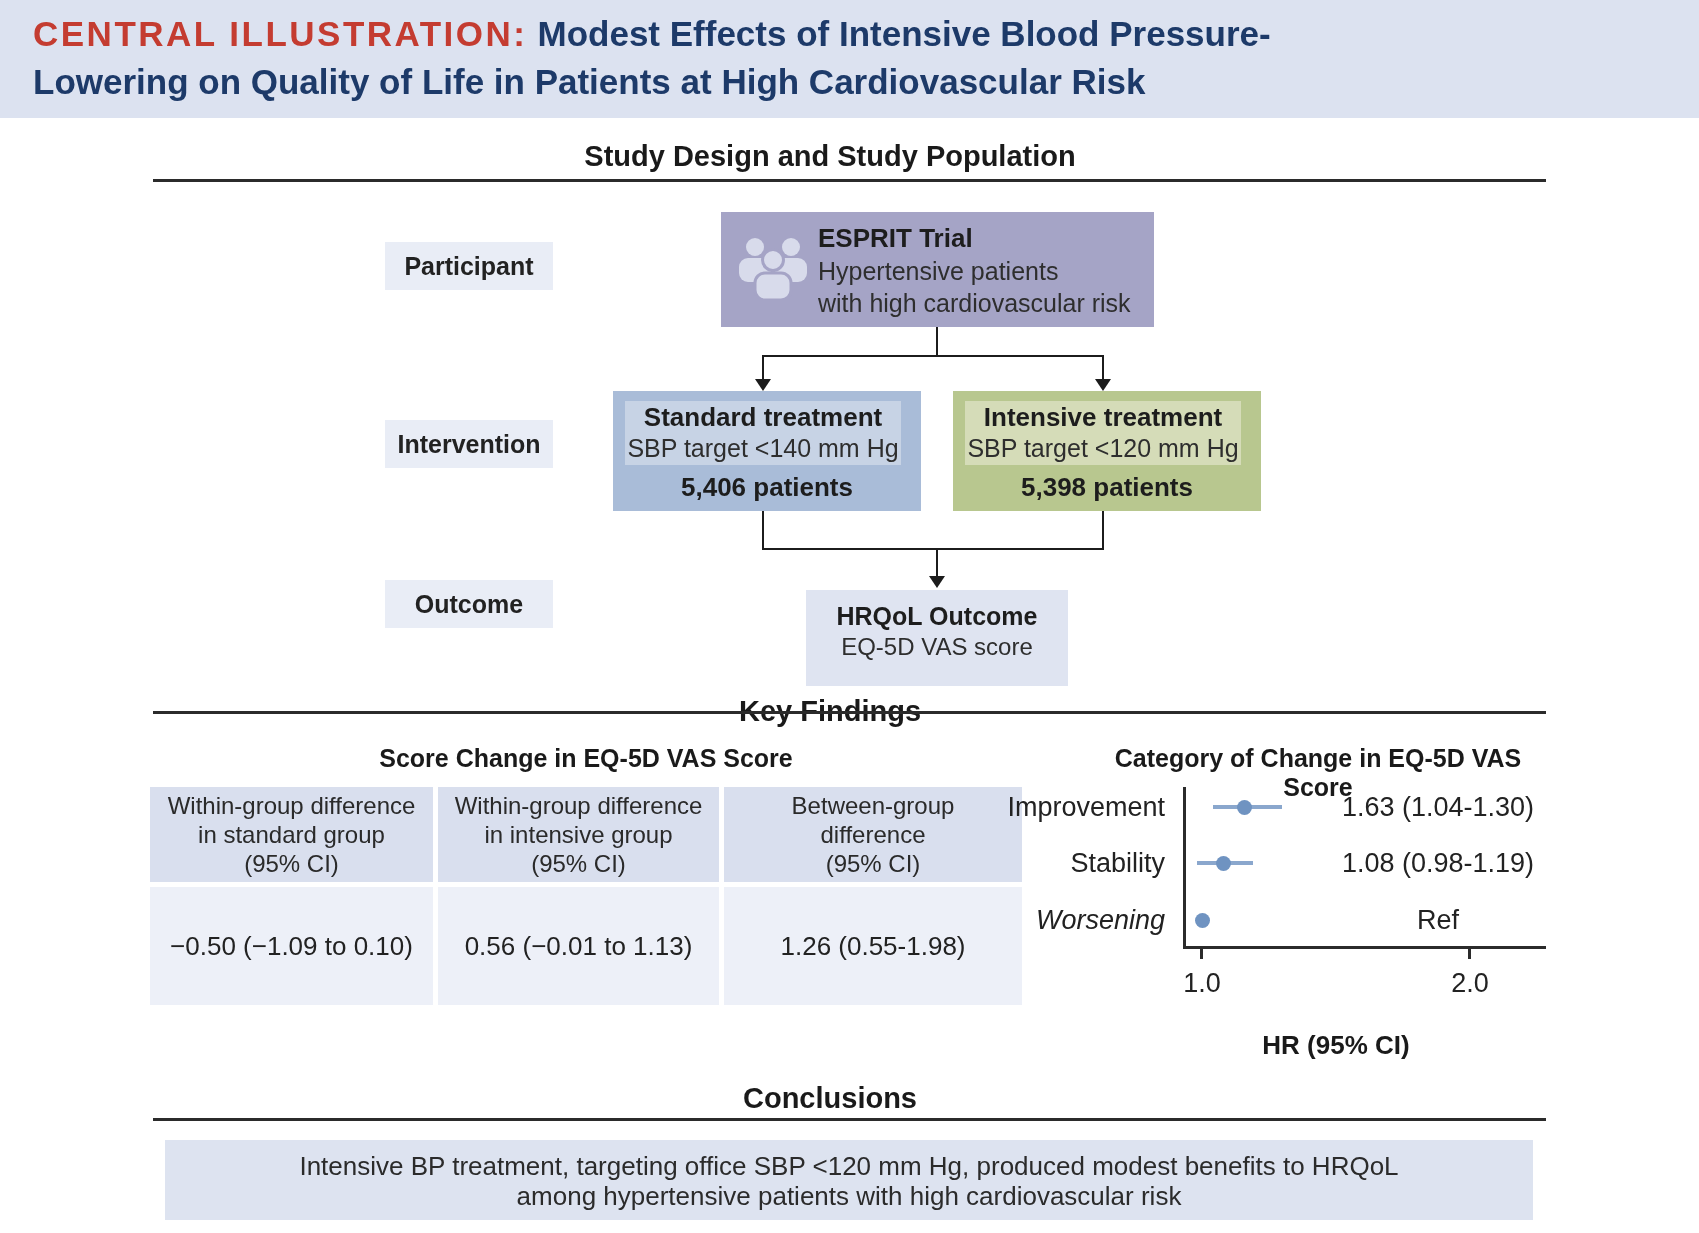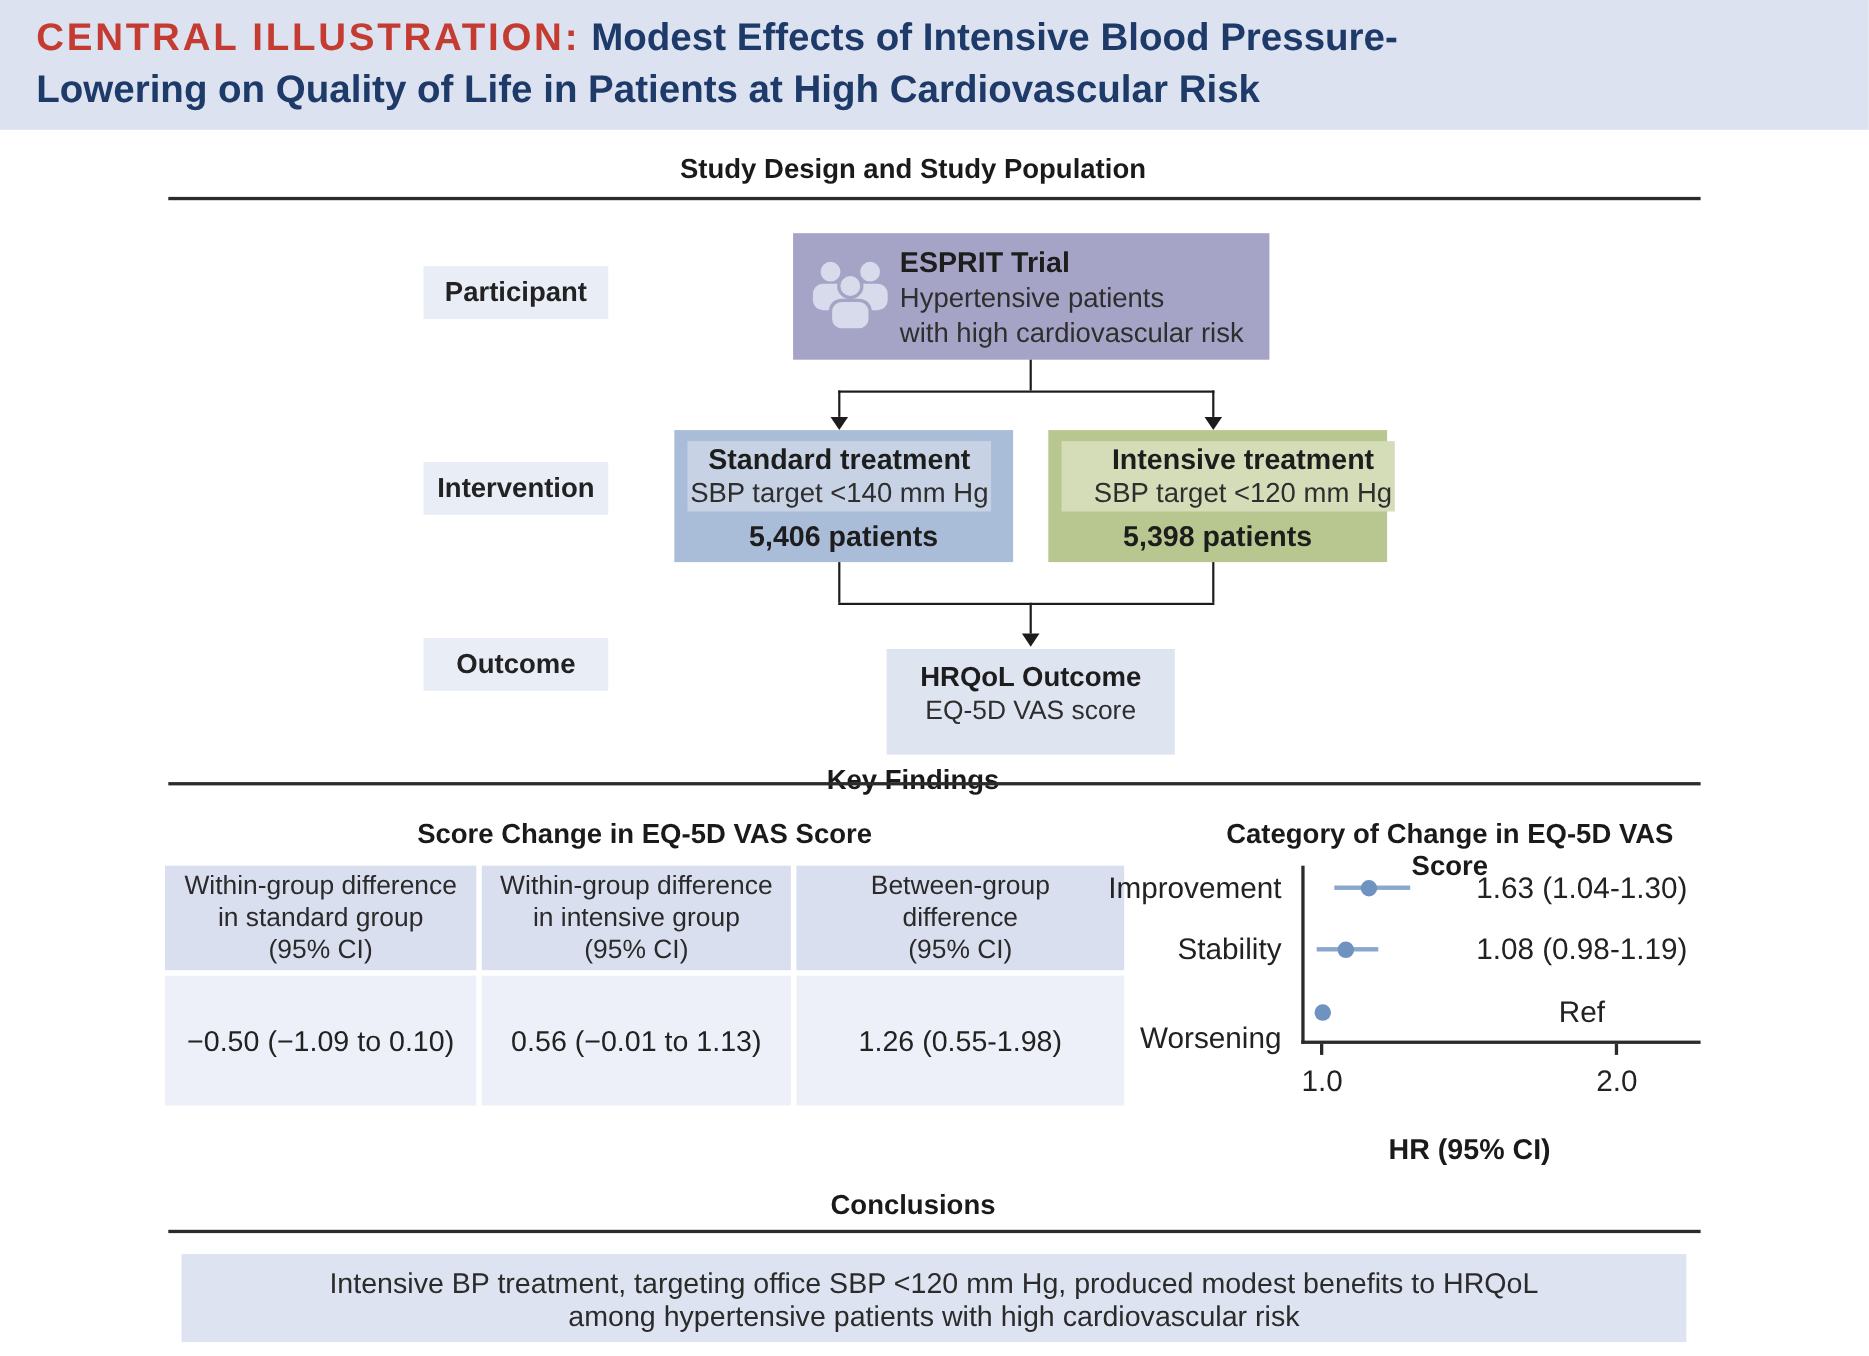--- a/index.html
+++ b/index.html
@@ -4,21 +4,21 @@
 <style>
   html,body{margin:0;padding:0;background:#ffffff;}
   #page{position:relative;width:1699px;height:1233px;background:#ffffff;overflow:hidden;
         font-family:"Liberation Sans","DejaVu Sans",sans-serif;color:#1f1f1f;}
   .abs{position:absolute;}
   
   .band{left:0;top:0;width:1699px;height:118px;background:#dce2f0;}
   .band-text{left:33px;top:10px;width:1630px;font-size:35px;font-weight:bold;line-height:48px;color:#1d3a69;}
   .band-label{color:#c43c31;letter-spacing:2.5px;margin-right:10px;}
   
-  .sec-title{left:150px;width:1360px;text-align:center;font-size:25px;font-weight:bold;color:#1a1a1a;}
+  .sec-title{left:150px;width:1360px;text-align:center;font-size:29px;font-weight:bold;color:#1a1a1a;}
   .rule{left:153px;width:1393px;height:3px;background:#2b2b2b;}
   
   .rowlabel{left:385px;width:168px;height:48px;background:#e9edf6;text-align:center;
             line-height:48px;font-weight:bold;font-size:25px;color:#222;}
   .esprit{left:721px;top:212px;width:433px;height:115px;background:#a5a4c6;}
   .esprit-text{left:97px;top:9px;position:absolute;}
   .esprit-title{font-size:26px;font-weight:bold;color:#1d1d1d;line-height:34px;}
   .esprit-line{font-size:25px;color:#2e2e2e;line-height:32px;}
   .tbox{top:391px;width:308px;height:120px;}
   .tbox-inner{position:absolute;left:12px;top:10px;width:276px;height:64px;text-align:center;}
@@ -97,21 +97,21 @@
 
   <div class="abs tbox" style="left:613px;background:#a9bcd8;">
     <div class="tbox-inner" style="background:#c7d3e5;">
       <div class="tbox-title">Standard treatment</div>
       <div class="tbox-target">SBP target &lt;140 mm Hg</div>
     </div>
     <div class="tbox-patients">5,406 patients</div>
   </div>
 
   <div class="abs tbox" style="left:953px;background:#b8c78f;">
-    <div class="tbox-inner" style="background:#d5dcb8;padding-left:27px;">
+    <div class="tbox-inner" style="background:#d5dcb8;">
       <div class="tbox-title">Intensive treatment</div>
       <div class="tbox-target">SBP target &lt;120 mm Hg</div>
     </div>
     <div class="tbox-patients">5,398 patients</div>
   </div>
 
   <div class="abs cline" style="left:762px;top:511px;width:2px;height:37px;"></div>
   <div class="abs cline" style="left:1102px;top:511px;width:2px;height:37px;"></div>
   <div class="abs cline" style="left:762px;top:548px;width:342px;height:2px;"></div>
   <div class="abs cline" style="left:936px;top:548px;width:2px;height:28px;"></div>
@@ -144,21 +144,21 @@
   </div>
 
   <div class="abs tval" style="left:150px;width:283px;">−0.50 (−1.09 to 0.10)</div>
   <div class="abs tval" style="left:438px;width:281px;">0.56 (−0.01 to 1.13)</div>
   <div class="abs tval" style="left:724px;width:298px;">1.26 (0.55-1.98)</div>
 
   <div class="abs" style="left:1090px;top:744px;width:456px;text-align:center;font-size:25px;font-weight:bold;color:#1a1a1a;">Category of Change in EQ-5D VAS Score</div>
 
   <div class="abs flabel" style="top:791px;">Improvement</div>
   <div class="abs flabel" style="top:847px;">Stability</div>
-  <div class="abs flabel" style="top:928px;">Worsening</div>
+  <div class="abs flabel" style="top:904px;font-style:italic;">Worsening</div>
 
   <div class="abs axis" style="left:1183px;top:787px;width:3px;height:162px;"></div>
   <div class="abs axis" style="left:1183px;top:946px;width:363px;height:3px;"></div>
   <div class="abs axis" style="left:1200px;top:949px;width:3px;height:10px;"></div>
   <div class="abs axis" style="left:1468px;top:949px;width:3px;height:10px;"></div>
   <div class="abs ticklab" style="left:1167px;top:968px;">1.0</div>
   <div class="abs ticklab" style="left:1435px;top:968px;">2.0</div>
 
   <div class="abs" style="left:1183px;top:787px;width:363px;height:159px;">
       <div class="ci-line" style="left: 29.72px; width: 69.68px; top: 18px;"></div>

